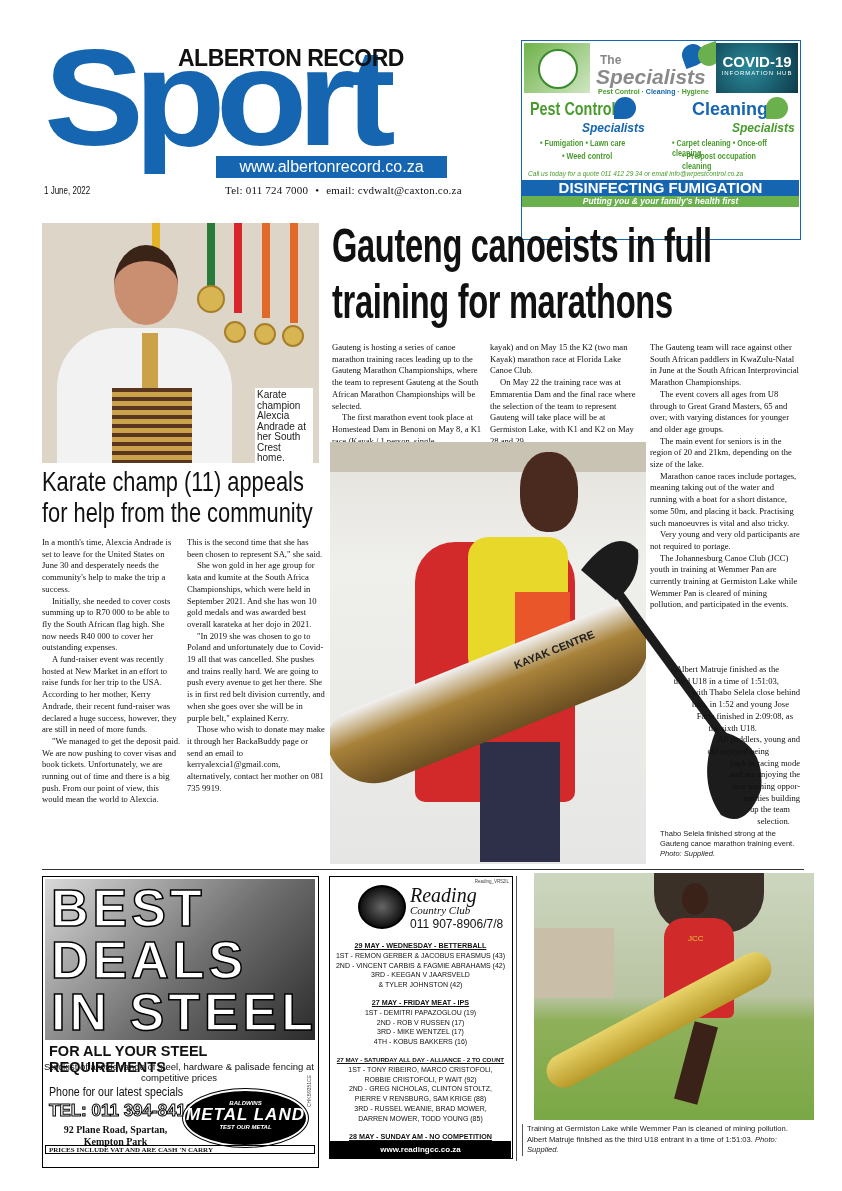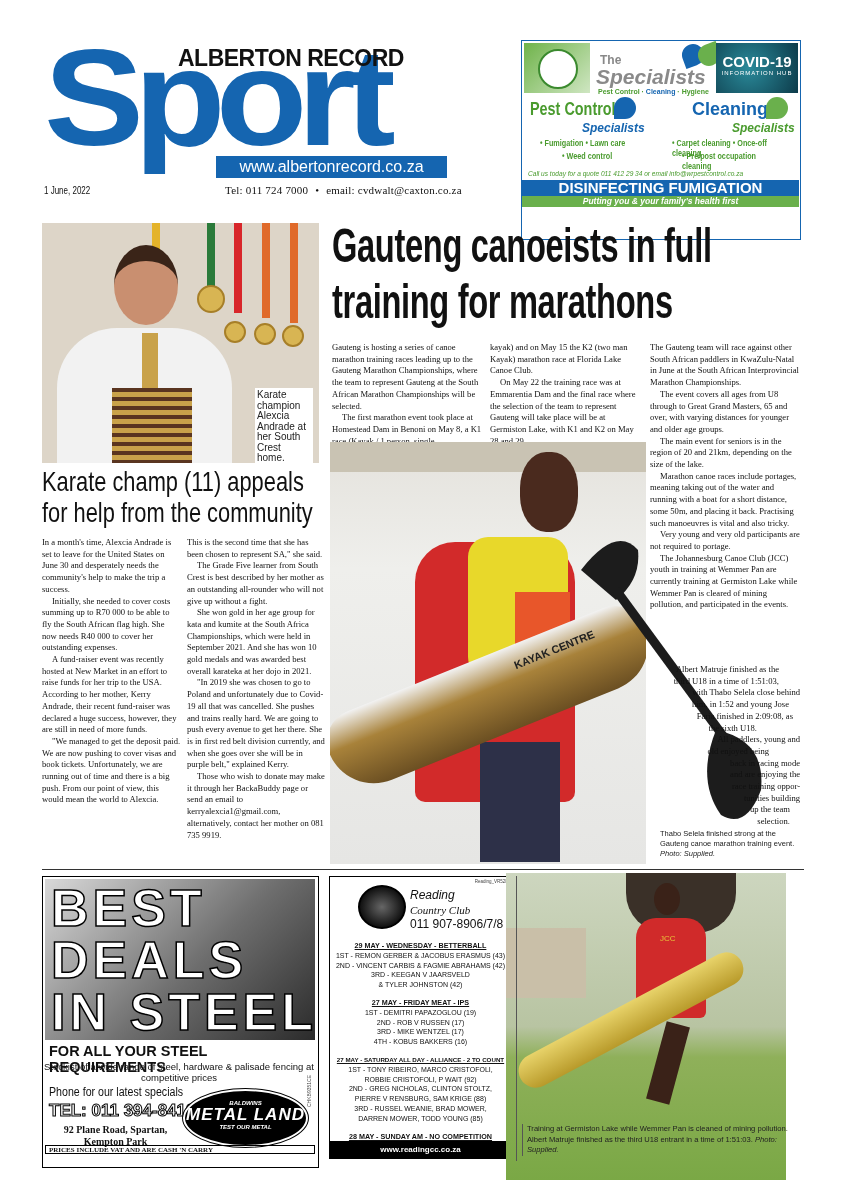--- a/index.html
+++ b/index.html
@@ -75,29 +75,29 @@
 .steel .oval{position:absolute;left:140px;top:212px;width:125px;height:58px;border-radius:50%;background:#000;color:#fff;text-align:center;font-family:"Liberation Sans",sans-serif;border:2px solid #fff;outline:1px solid #000}
 .steel .oval .bw{font-size:6px;font-weight:bold;font-style:italic;margin-top:9px}
 .steel .oval .ml{font-size:17px;font-weight:bold;font-style:italic;letter-spacing:1px;line-height:18px}
 .steel .oval .tm{font-size:6px;font-weight:bold;font-style:italic}
 .steel .cash{position:absolute;left:2px;top:268px;width:270px;height:9px;border:1px solid #000;font-family:"Liberation Serif",serif;font-weight:bold;font-size:7px;line-height:8px;padding-left:3px}
 .steel .code{position:absolute;left:263px;top:230px;font-size:5px;transform:rotate(-90deg);transform-origin:left top;color:#444;font-family:"Liberation Sans",sans-serif}
 
 .reading{left:329px;top:876px;width:184px;height:283px;border:1.5px solid #000;font-family:"Liberation Sans",sans-serif;text-align:center}
 .reading .code{position:absolute;right:3px;top:2px;font-size:4.5px;color:#444}
 .reading .crest{position:absolute;left:28px;top:8px;width:48px;height:44px;border-radius:50%;background:radial-gradient(#666,#111 70%);border:2px solid #000}
-.reading .rname{position:absolute;left:80px;top:8px;font-family:Liberation Sans, sans-serif;font-style:italic;font-size:12px;line-height:20px}
+.reading .rname{position:absolute;left:80px;top:8px;font-family:Liberation Serif, serif;font-style:italic;font-size:20px;line-height:20px}
 .reading .rcc{position:absolute;left:80px;top:27px;font-family:"Liberation Serif",serif;font-style:italic;font-size:11px}
 .reading .rtel{position:absolute;left:80px;top:40px;font-size:12px}
 .reading .events{position:absolute;left:0;top:64px;width:181px;font-size:7px;line-height:9.8px}
 .reading .events .eh{font-weight:bold;text-decoration:underline;font-size:7.2px}
 .reading .events .gap{height:8px}
 .reading .web{position:absolute;left:0;bottom:0;width:181px;height:17px;background:#000;color:#fff;font-weight:bold;font-size:8px;line-height:17px}
 
-.train-photo{left:506px;top:873px;width:280px;height:307px;background:linear-gradient(#cdd6bf,#b8c4a2 50%,#8fb05a 60%,#7aa845)}
+.train-photo{left:534px;top:873px;width:280px;height:247px;background:linear-gradient(#cdd6bf,#b8c4a2 50%,#8fb05a 60%,#7aa845)}
 .train-photo .tree{position:absolute;left:120px;top:0;width:110px;height:60px;background:#3a3028;border-radius:0 0 40px 40px}
 .train-photo .bench{position:absolute;left:0;top:55px;width:80px;height:70px;background:#c9bfa8}
 .train-photo .runner{position:absolute;left:130px;top:45px;width:70px;height:100px;background:#d02a2a;border-radius:20px 20px 6px 6px}
 .train-photo .rhead{position:absolute;left:148px;top:10px;width:26px;height:32px;background:#3a2218;border-radius:50%}
 .train-photo .kayak{position:absolute;left:0;top:130px;width:250px;height:34px;background:linear-gradient(#e8d36a,#b89a2a);transform:rotate(-28deg);border-radius:30px}
 .train-photo .legs{position:absolute;left:150px;top:150px;width:24px;height:80px;background:#3a2218;transform:rotate(15deg)}
 .train-caption{left:522px;top:1124px;width:282px;font-family:"Liberation Sans",sans-serif;font-size:7.6px;line-height:10.5px;color:#222;border-left:1px solid #555;padding-left:4px}
 .train-caption i{font-style:italic}
 .vline{position:absolute;width:1px;background:#555}
 </style>
@@ -161,21 +161,20 @@
 <div class="abs karate-caption">Karate champion Alexcia Andrade at her South Crest home.</div>
 <div class="abs karate-head">Karate champ (11) appeals for help from the community</div>
 <div class="abs body col-k1">
   <p class="first">In a month's time, Alexcia Andrade is set to leave for the United States on June 30 and desperately needs the community's help to make the trip a success.</p>
   <p>Initially, she needed to cover costs summing up to R70 000 to be able to fly the South African flag high. She now needs R40 000 to cover her outstanding expenses.</p>
   <p>A fund-raiser event was recently hosted at New Market in an effort to raise funds for her trip to the USA. According to her mother, Kerry Andrade, their recent fund-raiser was declared a huge success, however, they are still in need of more funds.</p>
   <p>"We managed to get the deposit paid. We are now pushing to cover visas and book tickets. Unfortunately, we are running out of time and there is a big push. From our point of view, this would mean the world to Alexcia.</p>
 </div>
 <div class="abs body col-k2">
   <p class="first">This is the second time that she has been chosen to represent SA," she said.</p>
-  <p>The Grade Five learner from South Crest is best described by her mother as an outstanding all-rounder who will not give up without a fight.</p>
   <p>She won gold in her age group for kata and kumite at the South Africa Championships, which were held in September 2021. And she has won 10 gold medals and was awarded best overall karateka at her dojo in 2021.</p>
   <p>"In 2019 she was chosen to go to Poland and unfortunately due to Covid-19 all that was cancelled. She pushes and trains really hard. We are going to push every avenue to get her there. She is in first red belt division currently, and when she goes over she will be in purple belt," explained Kerry.</p>
   <p>Those who wish to donate may make it through her BackaBuddy page or send an email to kerryalexcia1@gmail.com, alternatively, contact her mother on 081 735 9919.</p>
 </div>
 
 <div class="abs main-head">Gauteng canoeists in full training for marathons</div>
 <div class="abs body col-g1">
   <p class="first">Gauteng is hosting a series of canoe marathon training races leading up to the Gauteng Marathon Championships, where the team to represent Gauteng at the South African Marathon Championships will be selected.</p>
   <p>The first marathon event took place at Homestead Dam in Benoni on May 8, a K1 race (Kayak / 1 person, single</p>
 </div>

